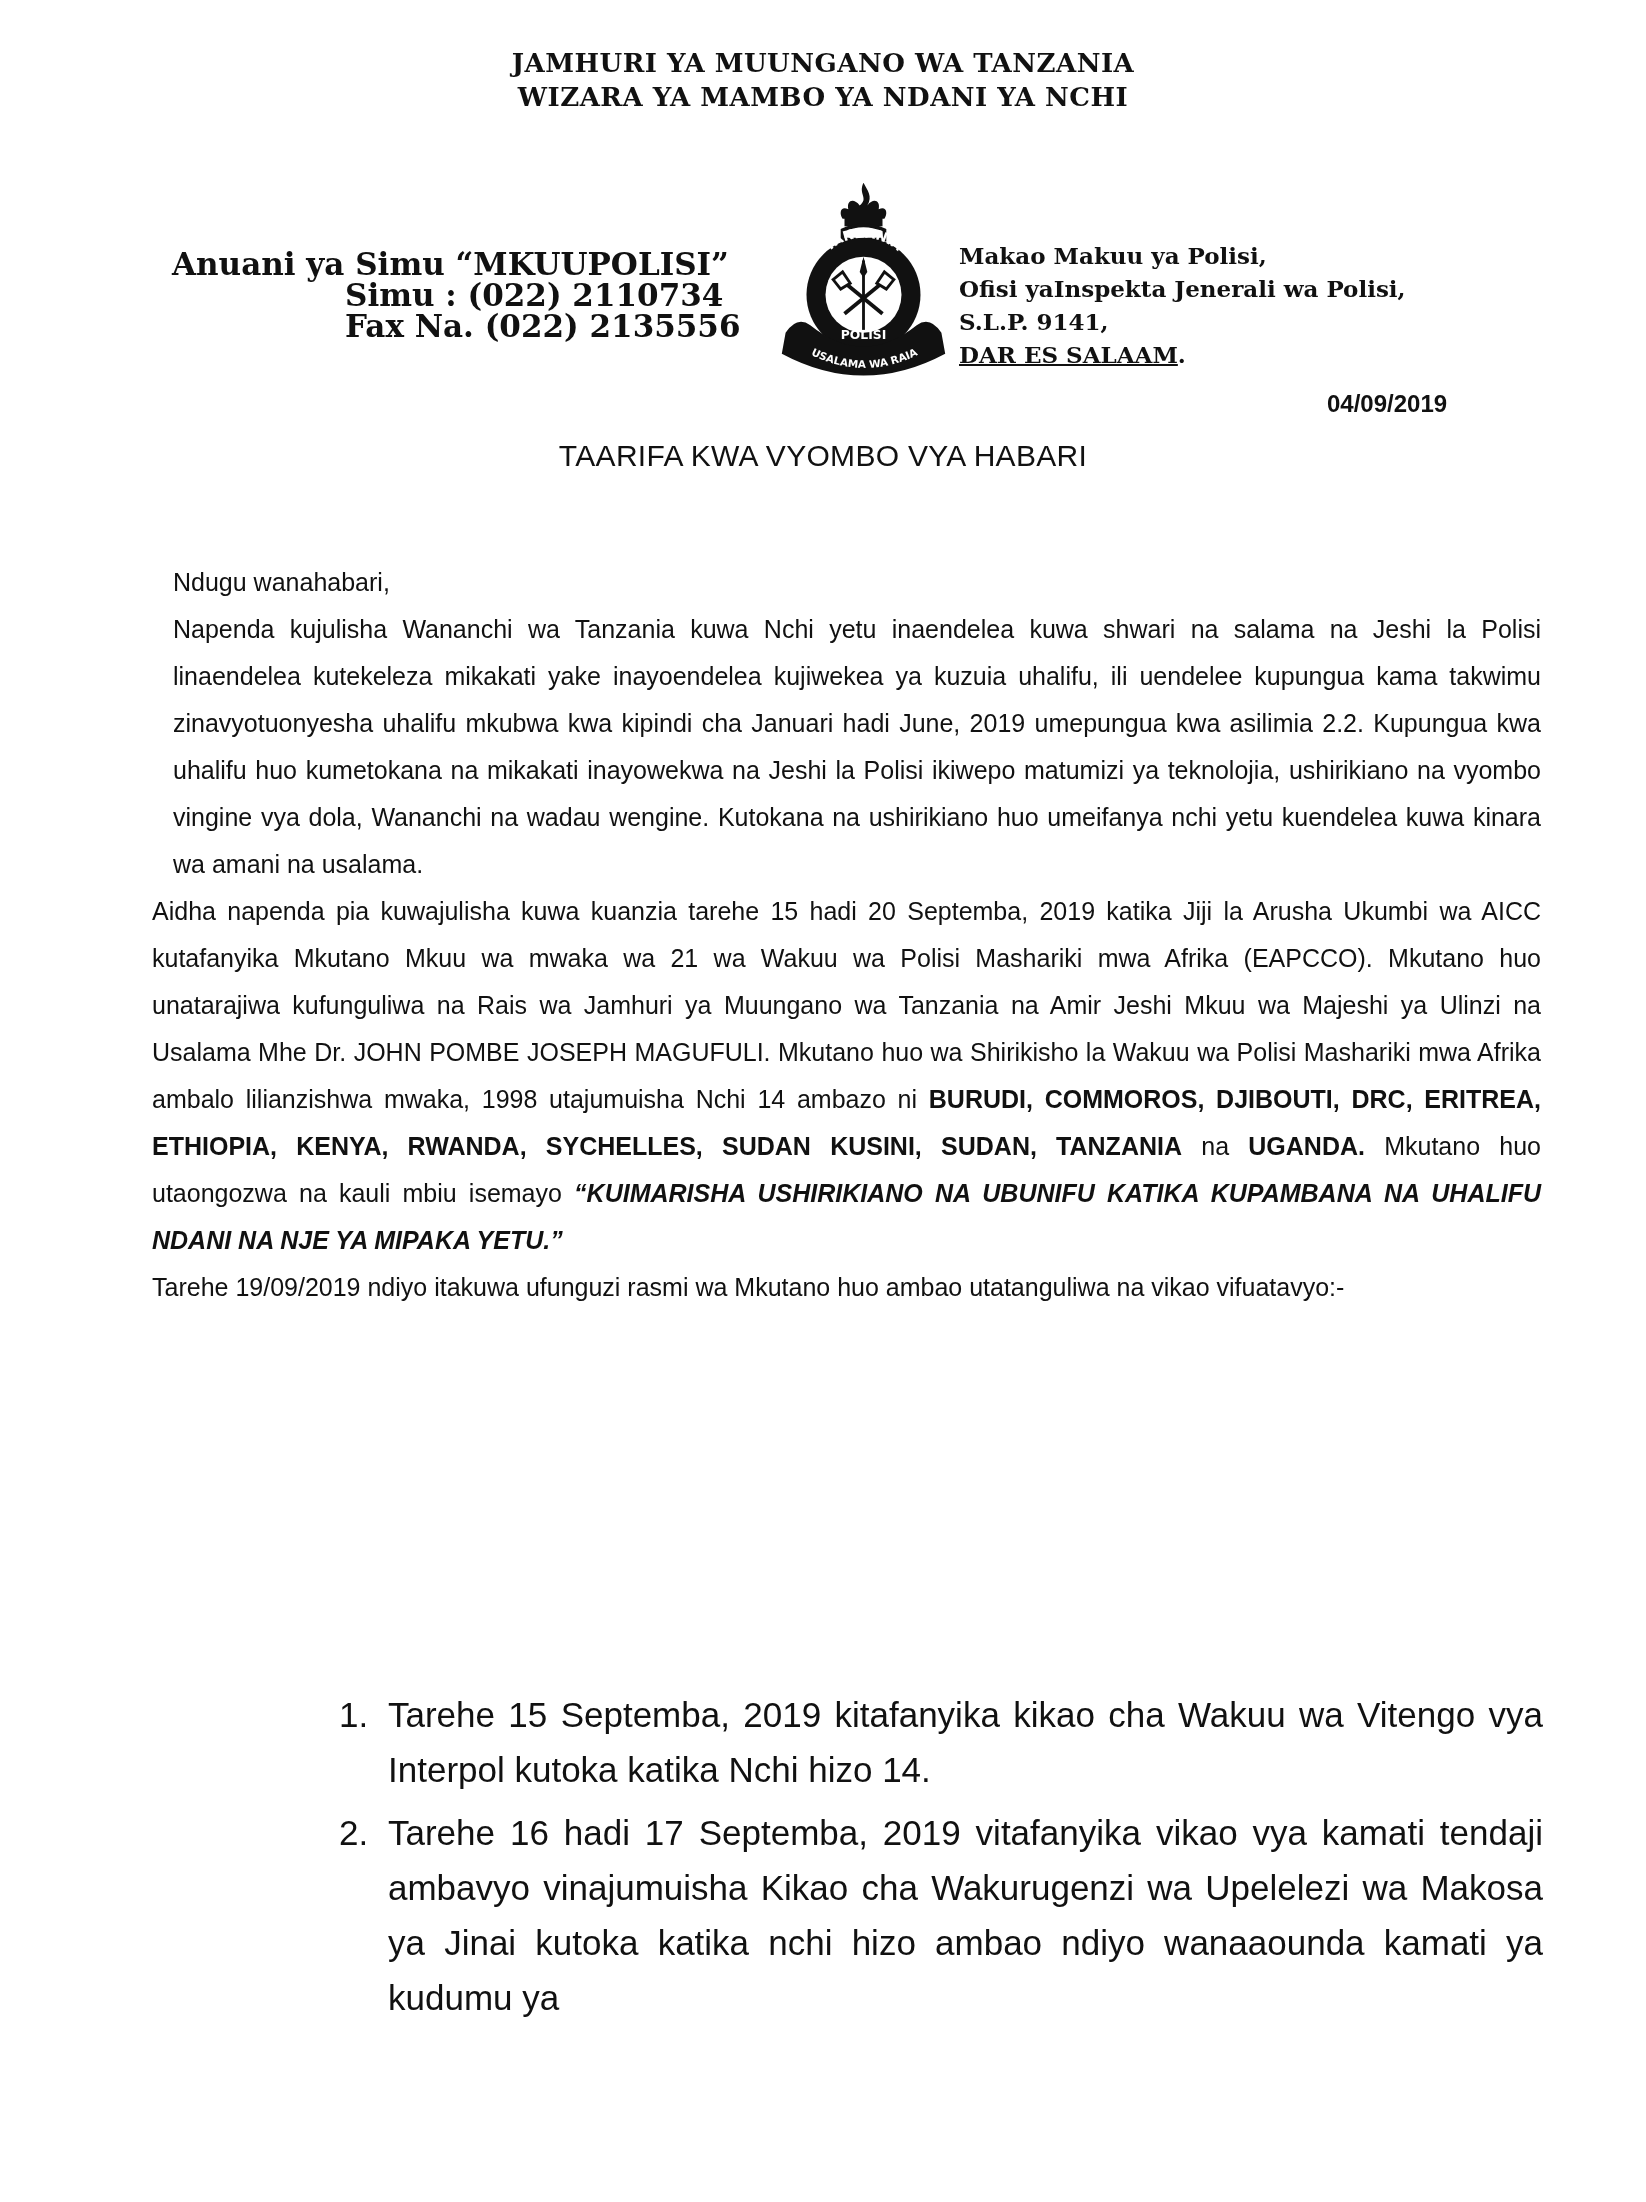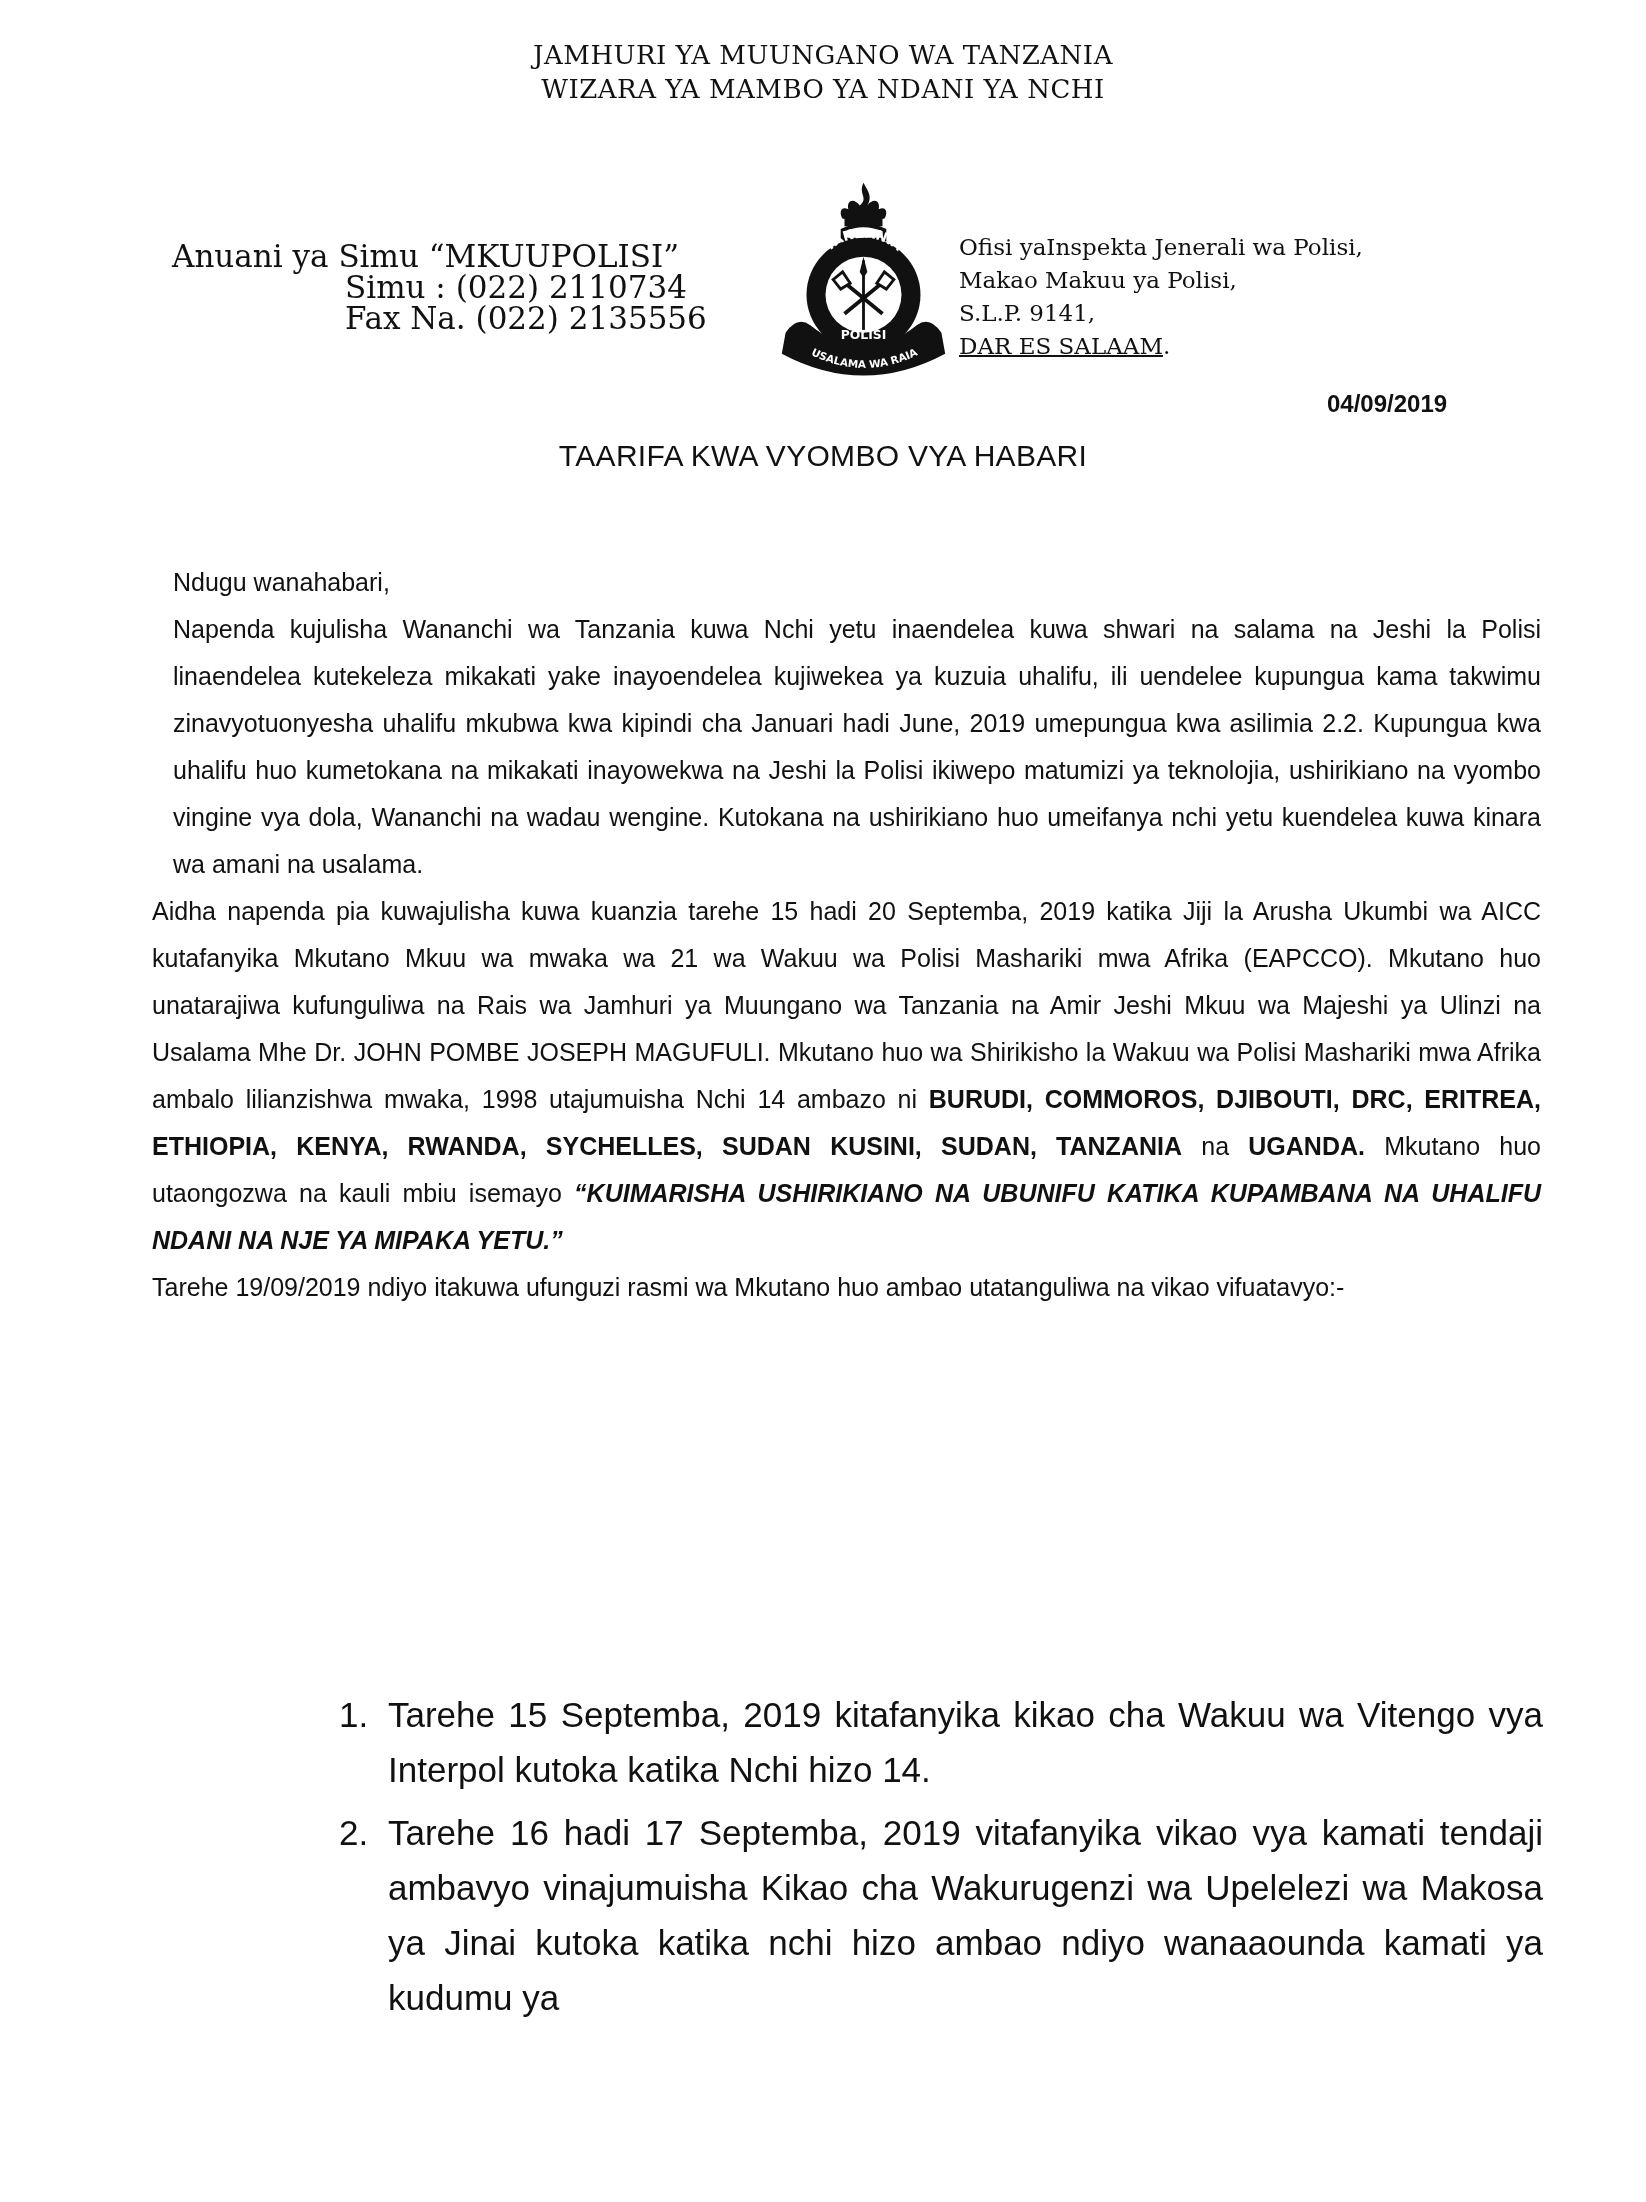--- a/index.html
+++ b/index.html
@@ -1,17 +1,17 @@
 <!DOCTYPE html>
 <html style="font-size:15px"><head>
 <meta charset="utf-8">
 <style>
   html, body { margin: 0; padding: 0; background: #ffffff; }
   body { width: 1646px; height: 2203px; position: relative; overflow: hidden; color: #111; }
-  .serif-bold { font-family: "DejaVu Serif", serif; font-weight: normal; }
+  .serif-bold { font-family: "DejaVu Serif", serif; font-weight: bold; margin-top: 8px; }
 
   #header { position: absolute; top: 38px; left: 0; width: 1646px; text-align: center; }
   #header div { font-size: 26px; line-height: 34px; letter-spacing: 0.5px; }
 
   #contact-left { position: absolute; top: 241px; left: 172px; font-size: 31px; line-height: 31px; }
   #contact-left .indent { padding-left: 173px; }
 
   #emblem { position: absolute; top: 173px; left: 778px; width: 171px; height: 214px; }
 
   #address-right { position: absolute; top: 231px; left: 959px; font-size: 23px; line-height: 33px; }
@@ -78,22 +78,22 @@
 
     <path d="M8 168 Q 20 150 34 160 Q 90 205 146 160 Q 160 150 172 168 L 176 190 Q 90 236 4 190 Z" fill="#111"></path>
     <text x="90" y="175" text-anchor="middle" font-family="DejaVu Sans, sans-serif" font-weight="bold" font-size="13" fill="#fff">POLISI</text>
     <text font-family="DejaVu Sans, sans-serif" font-weight="bold" font-size="11" fill="#fff">
       <textPath href="#arcBanner" startOffset="50%" text-anchor="middle">USALAMA WA RAIA</textPath>
     </text>
   </svg>
 </div>
 
 <div id="address-right" class="serif-bold">
+  <div>Makao Makuu ya Polisi,</div>
   <div>Ofisi yaInspekta  Jenerali wa Polisi,</div>
-  <div>Makao Makuu ya Polisi,</div>
   <div>S.L.P. 9141,</div>
   <div><span class="city">DAR ES SALAAM</span><span>.</span></div>
 </div>
 
 <div id="date">04/09/2019</div>
 
 <div id="title">TAARIFA KWA VYOMBO VYA HABARI</div>
 
 <div id="body">
   <p class="greeting">Ndugu wanahabari,</p>

